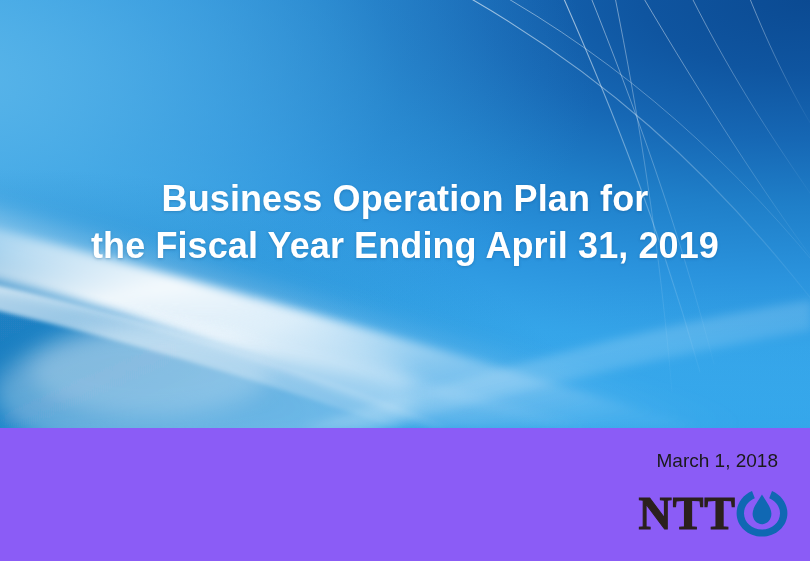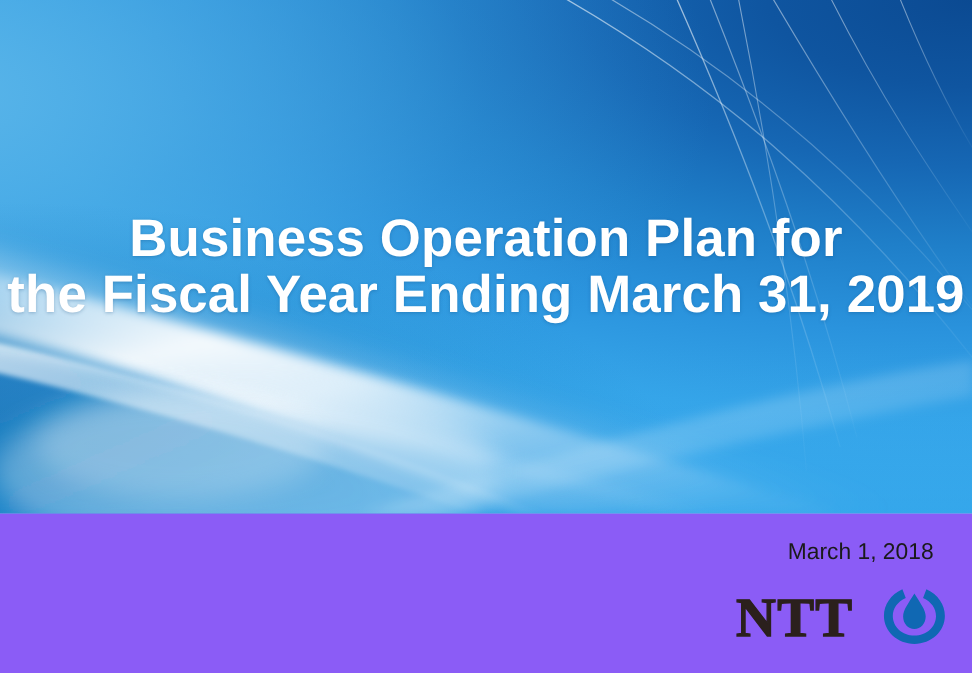--- a/index.html
+++ b/index.html
@@ -96,21 +96,21 @@
     left: 0;
     top: 175px;
     width: 810px;
     text-align: center;
     z-index: 6;
   }
   .title-line {
     color: #ffffff;
     font-family: "Liberation Sans", sans-serif;
     font-weight: bold;
-    font-size: 44px;
+    font-size: 36px;
     line-height: 47px;
     letter-spacing: 0.1px;
     white-space: nowrap;
     text-shadow: 0 1px 3px rgba(9,60,110,0.28);
   }
 
   
   .footer {
     position: absolute;
     left: 0;
@@ -130,21 +130,21 @@
     white-space: nowrap;
   }
 
   
   .logo {
     position: absolute;
     right: 22px;
     top: 58px;
     display: flex;
     align-items: center;
-    gap: 25px;
+    gap: 0;
   }
   .logo-wordmark {
     font-family: "Liberation Serif", serif;
     font-weight: bold;
     font-size: 46px;
     line-height: 46px;
     letter-spacing: 1px;
     color: #2b201d;
     -webkit-text-stroke: 1.1px #2b201d;
   }
@@ -243,21 +243,21 @@
         <path d="M 300 428 C 470 378 620 330 812 300 L 812 330
                  C 640 360 500 396 380 428 Z" fill="url(#ribbonSoft)" filter="url(#blurA)"></path>
 
         <ellipse cx="205" cy="392" rx="210" ry="72" fill="#ffffff" opacity="0.30" filter="url(#blurB)"></ellipse>
         <ellipse cx="150" cy="372" rx="120" ry="44" fill="#ffffff" opacity="0.22" filter="url(#blurB)"></ellipse>
       </svg>
     </div>
 
     <div class="title-block">
       <div class="title-line">Business Operation Plan for</div>
-      <div class="title-line">the Fiscal Year Ending March 31, 2019</div>
+      <div class="title-line">the Fiscal Year Ending April 31, 2019</div>
     </div>
 
   </div>
 
   <div class="footer">
 
     <div class="footer-date">March 1, 2018</div>
 
     <div class="logo">
       <span class="logo-wordmark">NTT</span>

